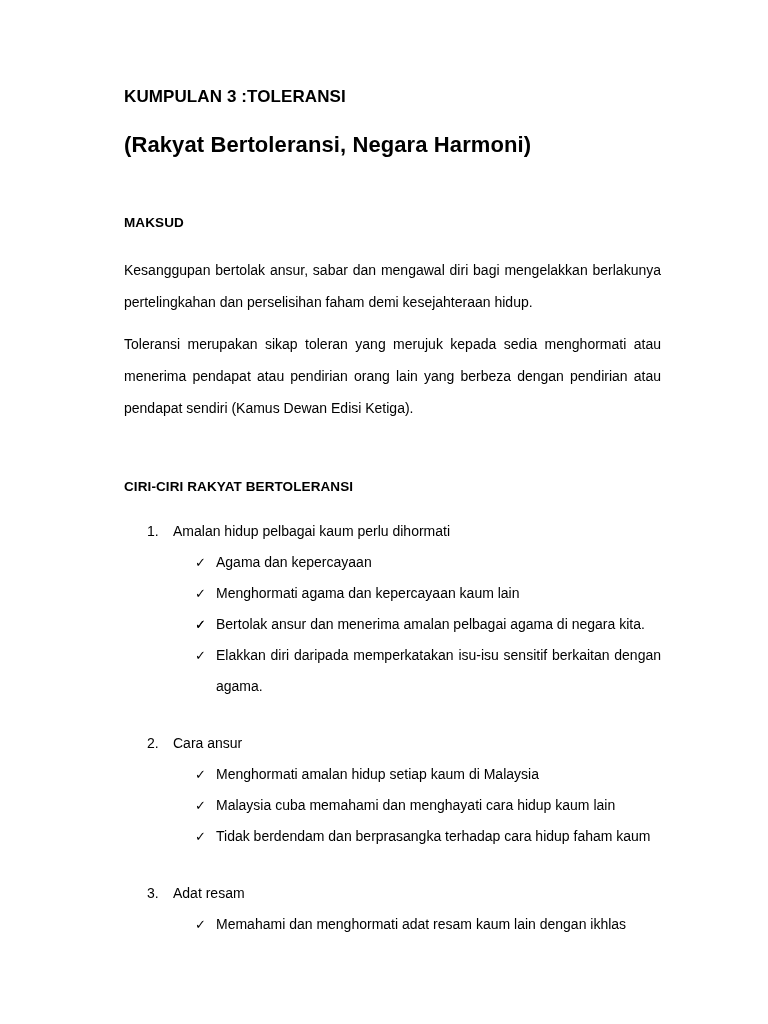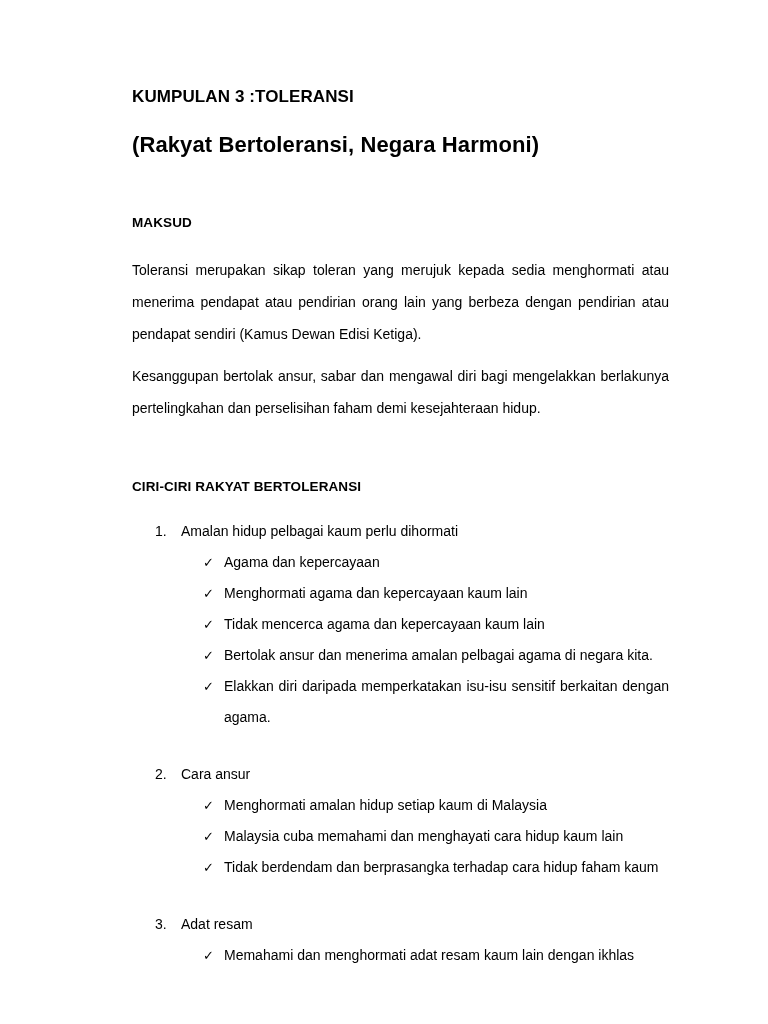--- a/index.html
+++ b/index.html
@@ -18,21 +18,21 @@
   .page {
     position: absolute;
     left: 0;
     top: 0;
     width: 768px;
     height: 1024px;
     background: #ffffff;
   }
   .content {
     position: absolute;
-    left: 132px;
+    left: 124px;
     top: 86px;
     width: 537px;
   }
 
   
   .doc-title {
     font-size: 17px;
     font-weight: bold;
     letter-spacing: 0.1px;
     line-height: 22px;
@@ -130,23 +130,23 @@
 
 <div class="page">
   <div class="content">
 
     <h1 class="doc-title">KUMPULAN 3 :TOLERANSI</h1>
 
     <h2 class="doc-subtitle">(Rakyat Bertoleransi, Negara Harmoni)</h2>
 
     <h3 class="section-heading">MAKSUD</h3>
 
+    <p class="para">Kesanggupan bertolak ansur, sabar dan mengawal diri bagi mengelakkan berlakunya pertelingkahan dan perselisihan faham demi kesejahteraan hidup.</p>
+
     <p class="para">Toleransi merupakan sikap toleran yang merujuk kepada sedia menghormati atau menerima pendapat atau pendirian orang lain yang berbeza dengan pendirian atau pendapat sendiri (Kamus Dewan Edisi Ketiga).</p>
-
-    <p class="para">Kesanggupan bertolak ansur, sabar dan mengawal diri bagi mengelakkan berlakunya pertelingkahan dan perselisihan faham demi kesejahteraan hidup.</p>
 
     <h3 class="section-heading second">CIRI-CIRI RAKYAT BERTOLERANSI</h3>
 
     <ol class="num-list">
 
       <li class="num-item">
         <div class="num-row">
           <span class="num-marker">1.</span>
           <span>Amalan hidup pelbagai kaum perlu dihormati</span>
         </div>
@@ -154,21 +154,20 @@
           <li class="check-item nojustify">
             <span class="check-mark">✓</span>
             <span>Agama dan kepercayaan</span>
           </li>
           <li class="check-item nojustify">
             <span class="check-mark">✓</span>
             <span>Menghormati agama dan kepercayaan kaum lain</span>
           </li>
           <li class="check-item nojustify">
             <span class="check-mark">✓</span>
-            <span>Tidak mencerca agama dan kepercayaan kaum lain</span>
           </li>
           <li class="check-item">
             <span class="check-mark">✓</span>
             <span>Bertolak ansur dan menerima amalan pelbagai agama di negara kita.</span>
           </li>
           <li class="check-item">
             <span class="check-mark">✓</span>
             <span>Elakkan diri daripada memperkatakan isu-isu sensitif berkaitan dengan agama.</span>
           </li>
         </ul>

